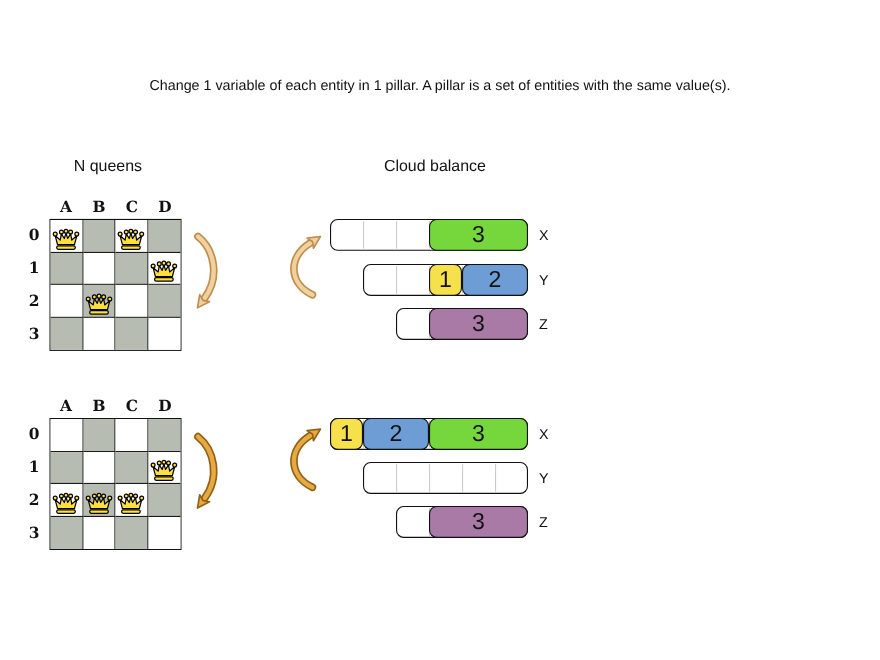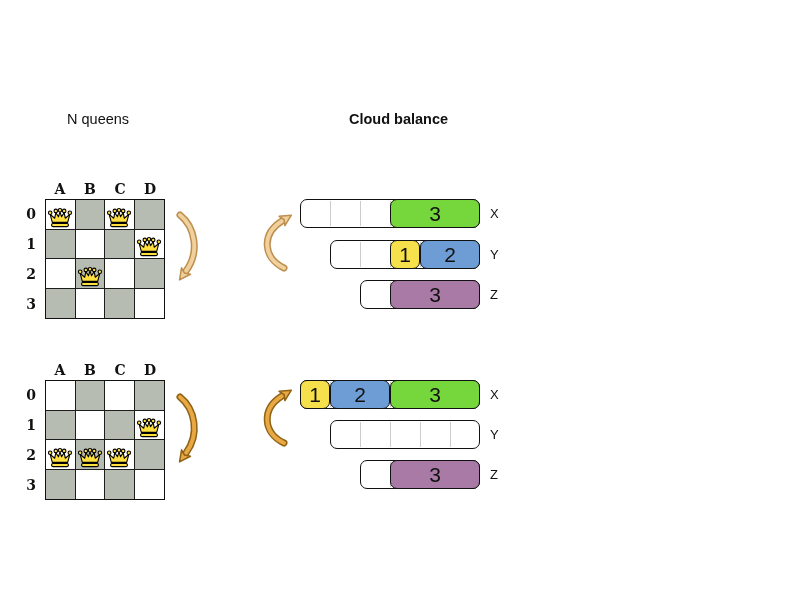--- a/index.html
+++ b/index.html
@@ -1,23 +1,23 @@
 <!DOCTYPE html>
 <html><head>
 <meta charset="utf-8">
 <style>
   html,body{margin:0;padding:0;background:#fff;}
   .canvas{position:relative;width:800px;height:600px;background:#ffffff;
           font-family:"Liberation Sans",sans-serif;overflow:hidden;color:#111;}
   .title{position:absolute;top:31px;left:0;width:100%;text-align:center;
          font-size:34px;font-weight:400;}
   .subtitle{position:absolute;top:70px;left:0;width:100%;text-align:center;font-size:13px;}
-  .section-label{position:absolute;font-size:14.5px;}
+  .section-label{position:absolute;font-size:14.5px;margin-top:32px;}
   .nq-label{left:67px;top:111px;}
-  .cb-label{left:349px;top:111px;font-weight:bold;}
+  .cb-label{left:349px;top:111px;}
   .board{position:absolute;left:45px;width:120px;height:120px;border:1.5px solid #111;
          box-sizing:border-box;display:grid;grid-template-columns:repeat(4,1fr);
          grid-template-rows:repeat(4,1fr);background:#fff;}
   .cell{box-sizing:border-box;border-right:1px solid #1c1c1c;border-bottom:1px solid #1c1c1c;
         display:flex;align-items:flex-end;justify-content:center;background:#fff;}
   .cell.lastcol{border-right:none;}
   .cell.lastrow{border-bottom:none;}
   .cell .crown{margin-bottom:1px;}
   .col-label,.row-label{position:absolute;font-family:"DejaVu Serif",serif;font-weight:bold;
         font-size:14px;text-align:center;}
@@ -29,20 +29,21 @@
   .block{position:absolute;height:29px;border:1.6px solid #111;border-radius:7px;
          box-sizing:border-box;display:flex;align-items:center;justify-content:center;
          font-size:21px;}
   .bar-label{position:absolute;width:24px;height:29px;line-height:29px;font-size:13px;}
   #arrows{position:absolute;left:0;top:0;pointer-events:none;}
 </style>
 </head>
 <body>
 
 <div class="canvas">
+  <div class="subtitle">Change 1 variable of each entity in 1 pillar. A pillar is a set of entities with the same value(s).</div>
   <div class="section-label nq-label">N queens</div>
   <div class="section-label cb-label">Cloud balance</div>
 
   <div id="boards">
       <div class="col-label" style="left: 45px; top: 181px;">A</div>
       <div class="col-label" style="left: 75px; top: 181px;">B</div>
       <div class="col-label" style="left: 105px; top: 181px;">C</div>
       <div class="col-label" style="left: 135px; top: 181px;">D</div>
       <div class="row-label" style="left: 22px; top: 199px;">0</div>
       <div class="row-label" style="left: 22px; top: 229px;">1</div>

